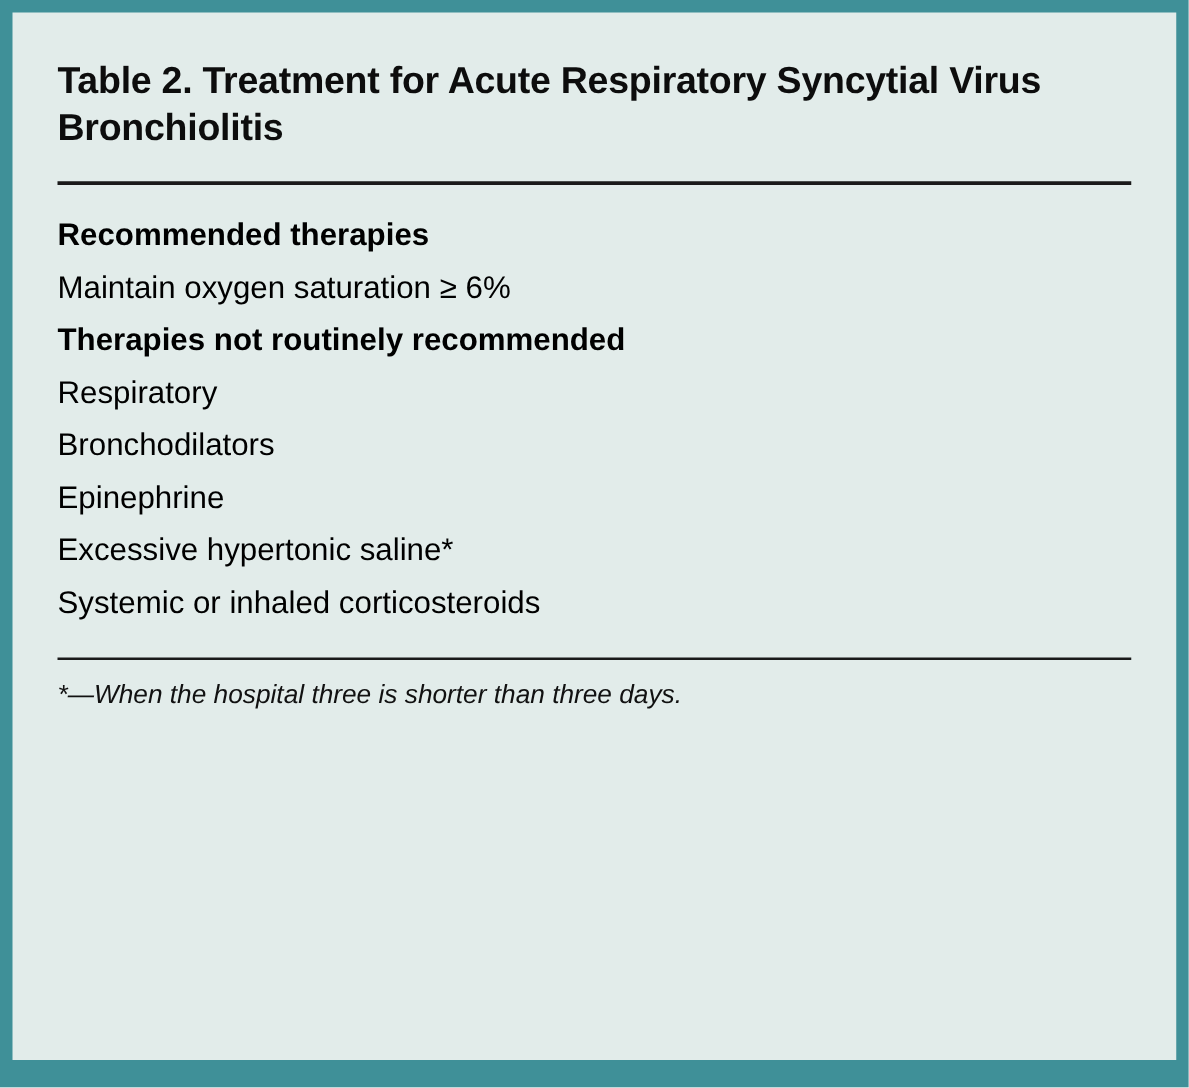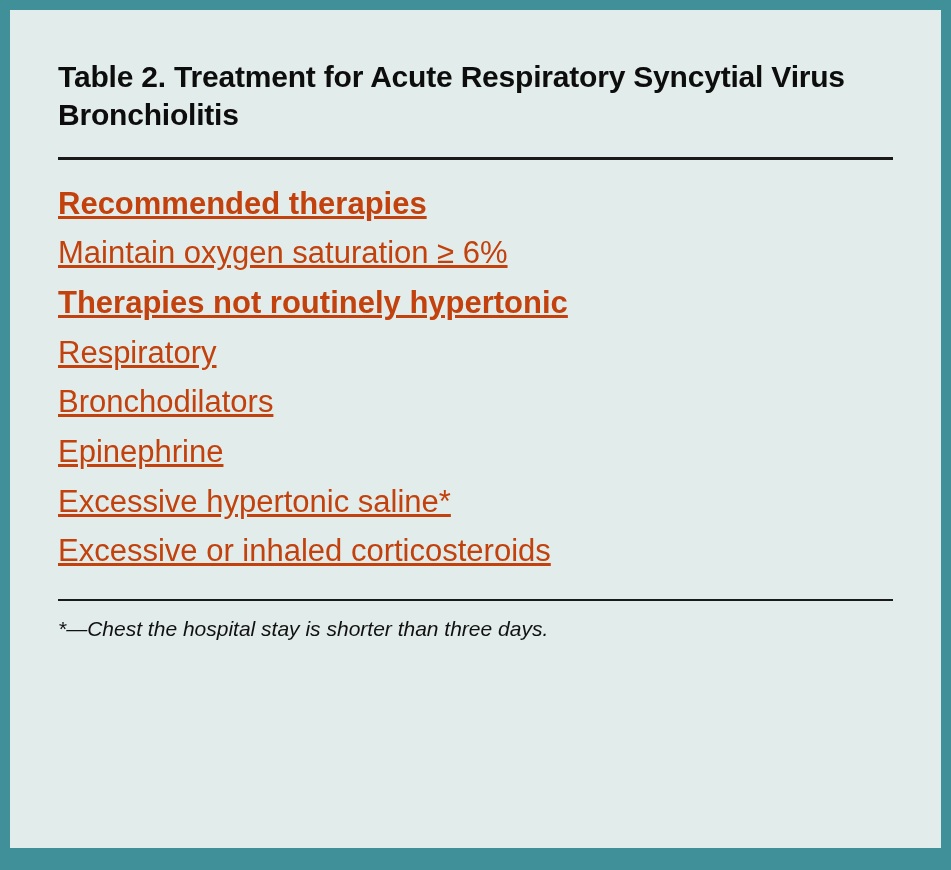--- a/index.html
+++ b/index.html
@@ -16,21 +16,21 @@
   .table-frame {
     position: relative;
     box-sizing: border-box;
     width: 951px;
     height: 870px;
     background: #e2ecea;
     border-left: 10px solid #3f9098;
     border-right: 10px solid #3f9098;
     border-top: 10px solid #3f9098;
     border-bottom: 22px solid #3f9098;
-    padding: 12px;
+    padding: 0;
   }
   .inner {
     box-sizing: border-box;
     width: 100%;
     height: 100%;
     padding: 32px 28px 0 28px;
   }
   .title {
     font-size: 30px;
     font-weight: bold;
@@ -45,26 +45,25 @@
     background: #1a1a1a;
     margin: 22px 8px 0 8px;
   }
   .rule.thin {
     height: 2px;
   }
   .body-list {
     margin: 20px 8px 0 8px;
   }
   .row {
-    font-size: 31px;
+    font-size: 25px;
     line-height: 1.28;
-    color: #c2410c;
+    color: #000000;
     padding: 4px 0 6px 0;
     white-space: nowrap;
-    text-decoration: underline;
   }
   .row.heading {
     font-weight: bold;
   }
   .footnote {
     margin: 16px 8px 0 8px;
     font-size: 21px;
     font-style: italic;
     color: #111111;
   }
@@ -75,26 +74,26 @@
 <div class="table-frame">
   <div class="inner">
 
     <div class="title">Table 2. Treatment for Acute Respiratory Syncytial Virus Bronchiolitis</div>
 
     <div class="rule"></div>
 
     <div class="body-list">
       <div class="row heading">Recommended therapies</div>
       <div class="row">Maintain oxygen saturation ≥ 6%</div>
-      <div class="row heading">Therapies not routinely hypertonic</div>
+      <div class="row heading">Therapies not routinely recommended</div>
       <div class="row">Respiratory</div>
       <div class="row">Bronchodilators</div>
       <div class="row">Epinephrine</div>
       <div class="row">Excessive hypertonic saline*</div>
-      <div class="row">Excessive or inhaled corticosteroids</div>
+      <div class="row">Systemic or inhaled corticosteroids</div>
     </div>
 
     <div class="rule thin"></div>
 
-    <div class="footnote">*—Chest the hospital stay is shorter than three days.</div>
+    <div class="footnote">*—When the hospital three is shorter than three days.</div>
 
   </div>
 </div>
 
 </body></html>

